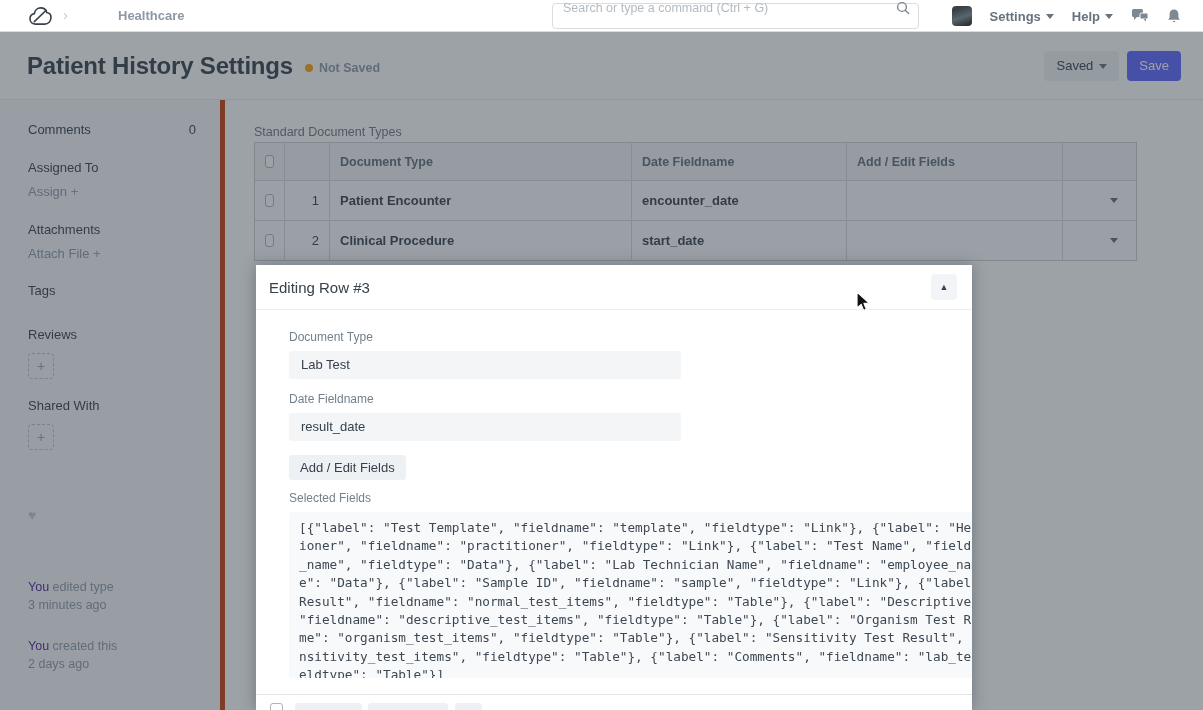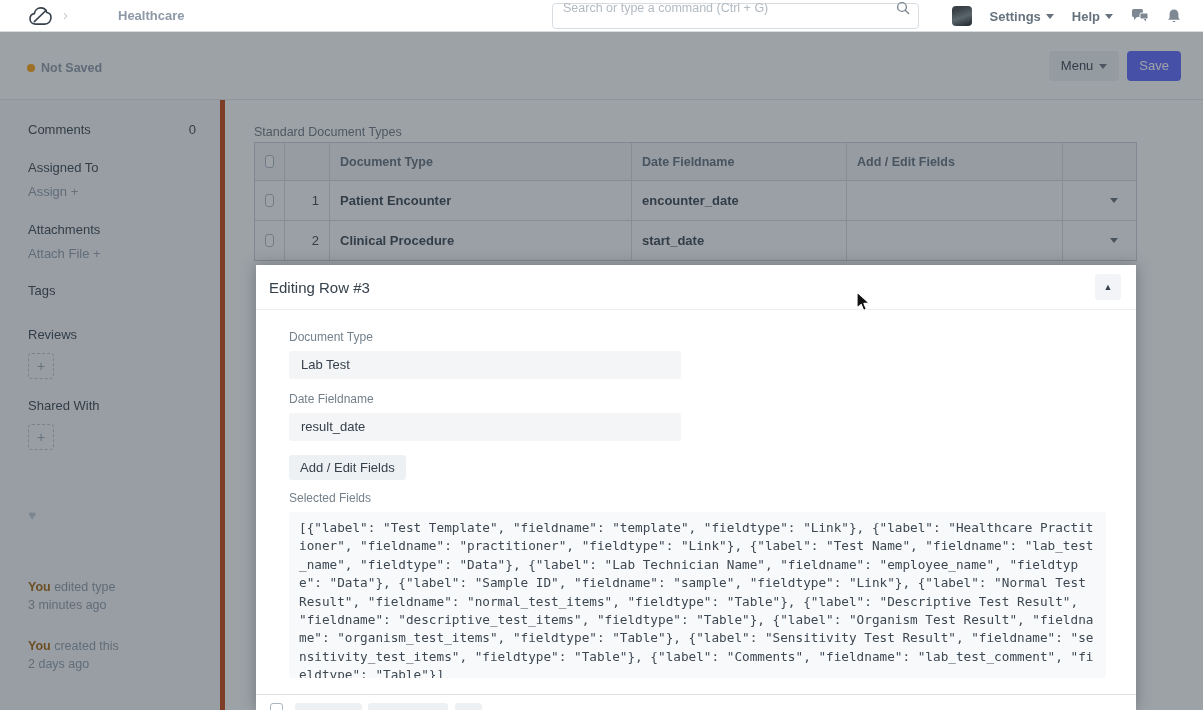--- a/index.html
+++ b/index.html
@@ -50,21 +50,21 @@
   .sb-row { display:flex; justify-content:space-between; align-items:center; }
   .sb-label { font-size:13px; color:#36414c; }
   .sb-count { color:#36414c; }
   .sb-action { color:#8d99a6; cursor:pointer; margin-top:9px; font-size:13px; }
   .sb-plus { color:#9aa5b0; }
   .sb-gap-lg { margin-top:23px; }
   .dashed-plus { margin-top:11px; width:26px; height:26px; border:1px dashed #bcc4cc; border-radius:4px;
     display:flex; align-items:center; justify-content:center; color:#9aa5b0; font-size:14px; cursor:pointer; background:transparent; }
   .heart { margin-top:57px; color:#c3cbd2; font-size:14px; }
   .sb-meta { margin-top:56px; font-size:12.5px; color:#8d99a6; line-height:17px; }
-  .sb-meta b { color:#a16207; font-weight:700; }
+  .sb-meta b { color:#4c1d95; font-weight:400; }
   .sb-meta .when { margin-top:1px; }
   .sb-meta + .sb-meta { margin-top:24px; }
 
   
   .main { flex:1; background:#fff; padding:25px 0 0 29px; }
   .grid-label { font-size:12.5px; color:#6c7680; margin-bottom:3px; }
   .grid { width:883px; border:1px solid #c9d0d6; }
   .g-row { display:grid; grid-template-columns:30px 45px 302px 215px 216px 1fr; align-items:stretch; }
   .g-head { background:#f1f3f6; height:37px; }
   .g-head .g-cell { font-size:12.5px; font-weight:700; color:#5f6c78; }
@@ -77,21 +77,21 @@
   .g-val { font-size:13px; font-weight:700; color:#36414c; }
   .checkbox { width:13px; height:13px; border:1px solid #a9b5c0; border-radius:3px; background:#fff; cursor:pointer; }
   .row-arrow { width:0; height:0; border-left:4px solid transparent; border-right:4px solid transparent;
     border-top:5px solid #5f6b76; cursor:pointer; margin-left:auto; margin-right:8px; }
 
   
   .overlay { position:absolute; left:0; right:0; top:32px; bottom:0;
     background:rgba(47,58,69,0.47); z-index:50; pointer-events:none; }
 
   
-  .edit-panel { position:absolute; left:256px; top:265px; width:880px; height:445px;
+  .edit-panel { position:absolute; left:256px; top:265px; width:716px; height:445px;
     background:#fff; z-index:60; box-shadow:0 0 14px rgba(25,39,52,0.35); overflow:hidden; }
   .ep-head { height:45px; display:flex; align-items:center; padding:0 15px 0 13px;
     border-bottom:1px solid #ebeef1; }
   .ep-title { font-size:15px; color:#36414c; }
   .collapse-btn { margin-left:auto; width:26px; height:26px; background:#f2f4f7; border:none;
     border-radius:4px; color:#36414c; font-size:9px; line-height:26px; text-align:center; cursor:pointer; }
   .ep-body { padding:20px 30px 0 33px; }
   .fld-label { font-size:12px; color:#74808b; margin-bottom:7px; }
   .fld-input { width:392px; height:28px; background:#f3f5f7; border:none; border-radius:3px;
     padding:0 12px; font-size:13px; font-weight:400; color:#36414c; line-height:28px; margin-bottom:13px;
@@ -151,28 +151,29 @@
       </svg>
       <svg width="14" height="16" viewBox="0 0 14 16">
         <path d="M7 1.5 C9.6 1.5 11.4 3.4 11.4 6 L11.4 9.5 L12.8 11.8 L1.2 11.8 L2.6 9.5 L2.6 6 C2.6 3.4 4.4 1.5 7 1.5 Z" fill="#7d8893"></path>
         <path d="M5.4 13 A1.7 1.7 0 0 0 8.6 13 Z" fill="#7d8893"></path>
       </svg>
     </div>
   </header>
 
   <div class="page-head">
     <div class="title-group">
+      <h1 class="page-title">Patient History Settings</h1>
       <div class="indicator">
         <span class="dot"></span>
         <span class="txt">Not Saved</span>
       </div>
     </div>
     <div class="head-actions">
       <button class="btn btn-default">
-        <span>Menu</span>
+        <span>Saved</span>
         <i class="caret-down"></i>
       </button>
       <button class="btn btn-primary">
         <span>Save</span>
       </button>
     </div>
   </div>
 
   <div class="layout">
 

